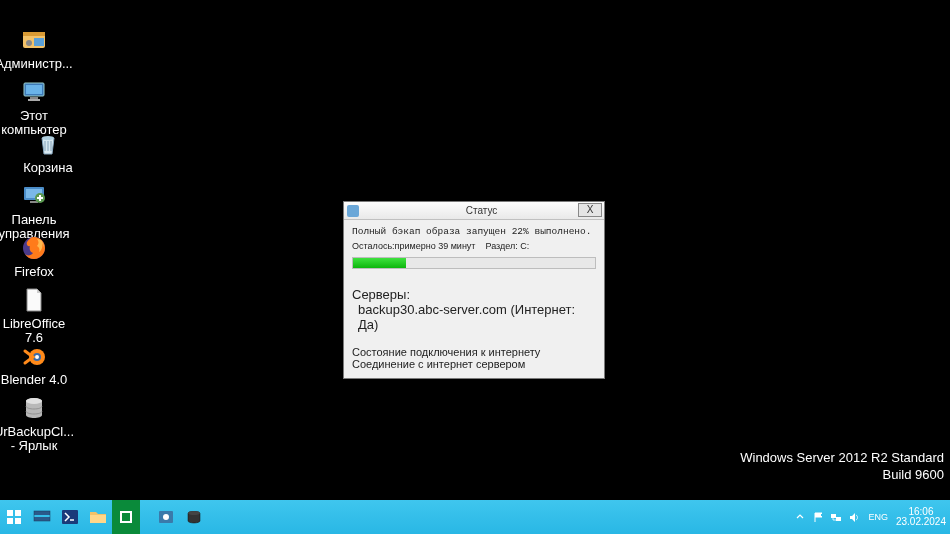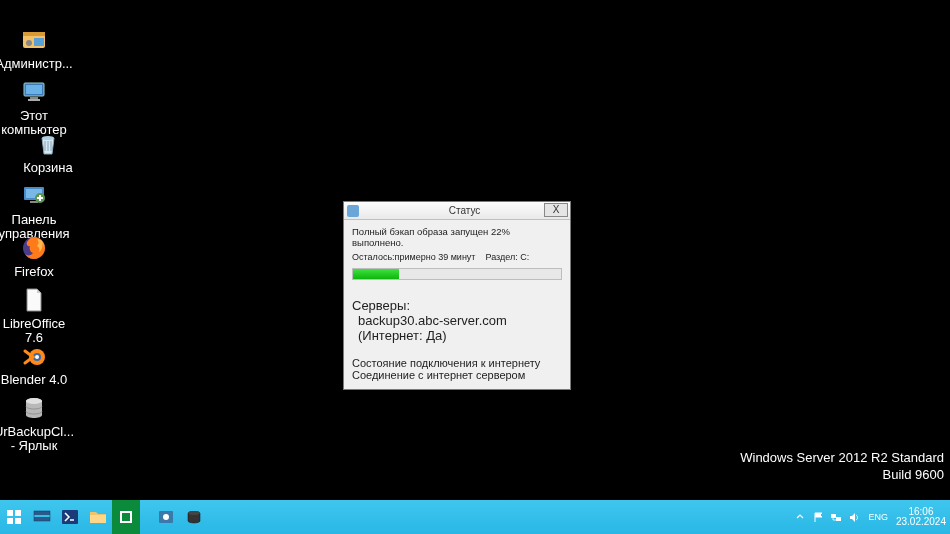--- a/index.html
+++ b/index.html
@@ -9,27 +9,27 @@
   
   .desktop { position: absolute; top: 0; left: 0; right: 0; bottom: 45px; }
   .dicon { position: absolute; width: 60px; display: flex; flex-direction: column; align-items: center; cursor: pointer; }
   .dicon .glyph { width: 28px; height: 28px; display: flex; align-items: center; justify-content: center; }
   .dicon .label { font-size: 13px; color: #fff; text-align: center; margin-top: 3px; line-height: 1.1; text-shadow: 1px 1px 2px #000; white-space: pre; }
 
   
   .watermark { position: absolute; right: 6px; bottom: 50px; text-align: right; font-size: 13px; color: #fff; line-height: 1.3; }
 
   
-  .dialog { position: absolute; left: 343px; top: 201px; width: 228px; background: #f0f0f0; border: 1px solid #7a7a7a; box-shadow: 2px 2px 8px rgba(0,0,0,.5); color: #000; font-size: 9.5px; }
+  .dialog { position: absolute; left: 343px; top: 201px; width: 262px; background: #f0f0f0; border: 1px solid #7a7a7a; box-shadow: 2px 2px 8px rgba(0,0,0,.5); color: #000; font-size: 9.5px; }
   .titlebar { height: 18px; background: linear-gradient(#fdfdfd,#e9e9e9); border-bottom: 1px solid #c0c0c0; display: flex; align-items: center; position: relative; }
   .titlebar .ticon { width: 12px; height: 12px; margin-left: 3px; background: #6aa7d8; border-radius: 2px; }
   .titlebar .ttitle { flex: 1; text-align: center; font-size: 10px; color: #333; }
   .titlebar .close { position: absolute; right: 2px; top: 1px; width: 24px; height: 14px; background: #e5e5e5; border: 1px solid #888; color: #333; font-size: 10px; line-height: 12px; text-align: center; font-family: Arial, sans-serif; cursor: pointer; }
   .dbody { padding: 6px 8px 8px 8px; }
-  .line { margin-bottom: 4px; font-size: 9.5px; color: #222; }
+  .line { margin-bottom: 4px; font-size: 9.5px; color: #222; font-family: Liberation Mono, monospace; }
   .subline { margin-bottom: 6px; font-size: 9px; color: #222; }
   .subline .gap { display: inline-block; width: 10px; }
   .progress { width: 100%; height: 12px; background: #e8e8e8; border: 1px solid #bdbdbd; position: relative; margin-bottom: 18px; }
   .progress .bar { position: absolute; left: 0; top: 0; bottom: 0; background: linear-gradient(#3fe23f,#0db60d); }
   .servers { font-size: 13px; color: #222; margin-bottom: 14px; }
   .servers .lbl { display: inline-block; }
   .servers .val { display: inline-block; margin-left: 6px; }
   .links { font-size: 11px; }
   .links span { color: #222; cursor: pointer; }
   .links .sep { display: inline-block; width: 8px; }

